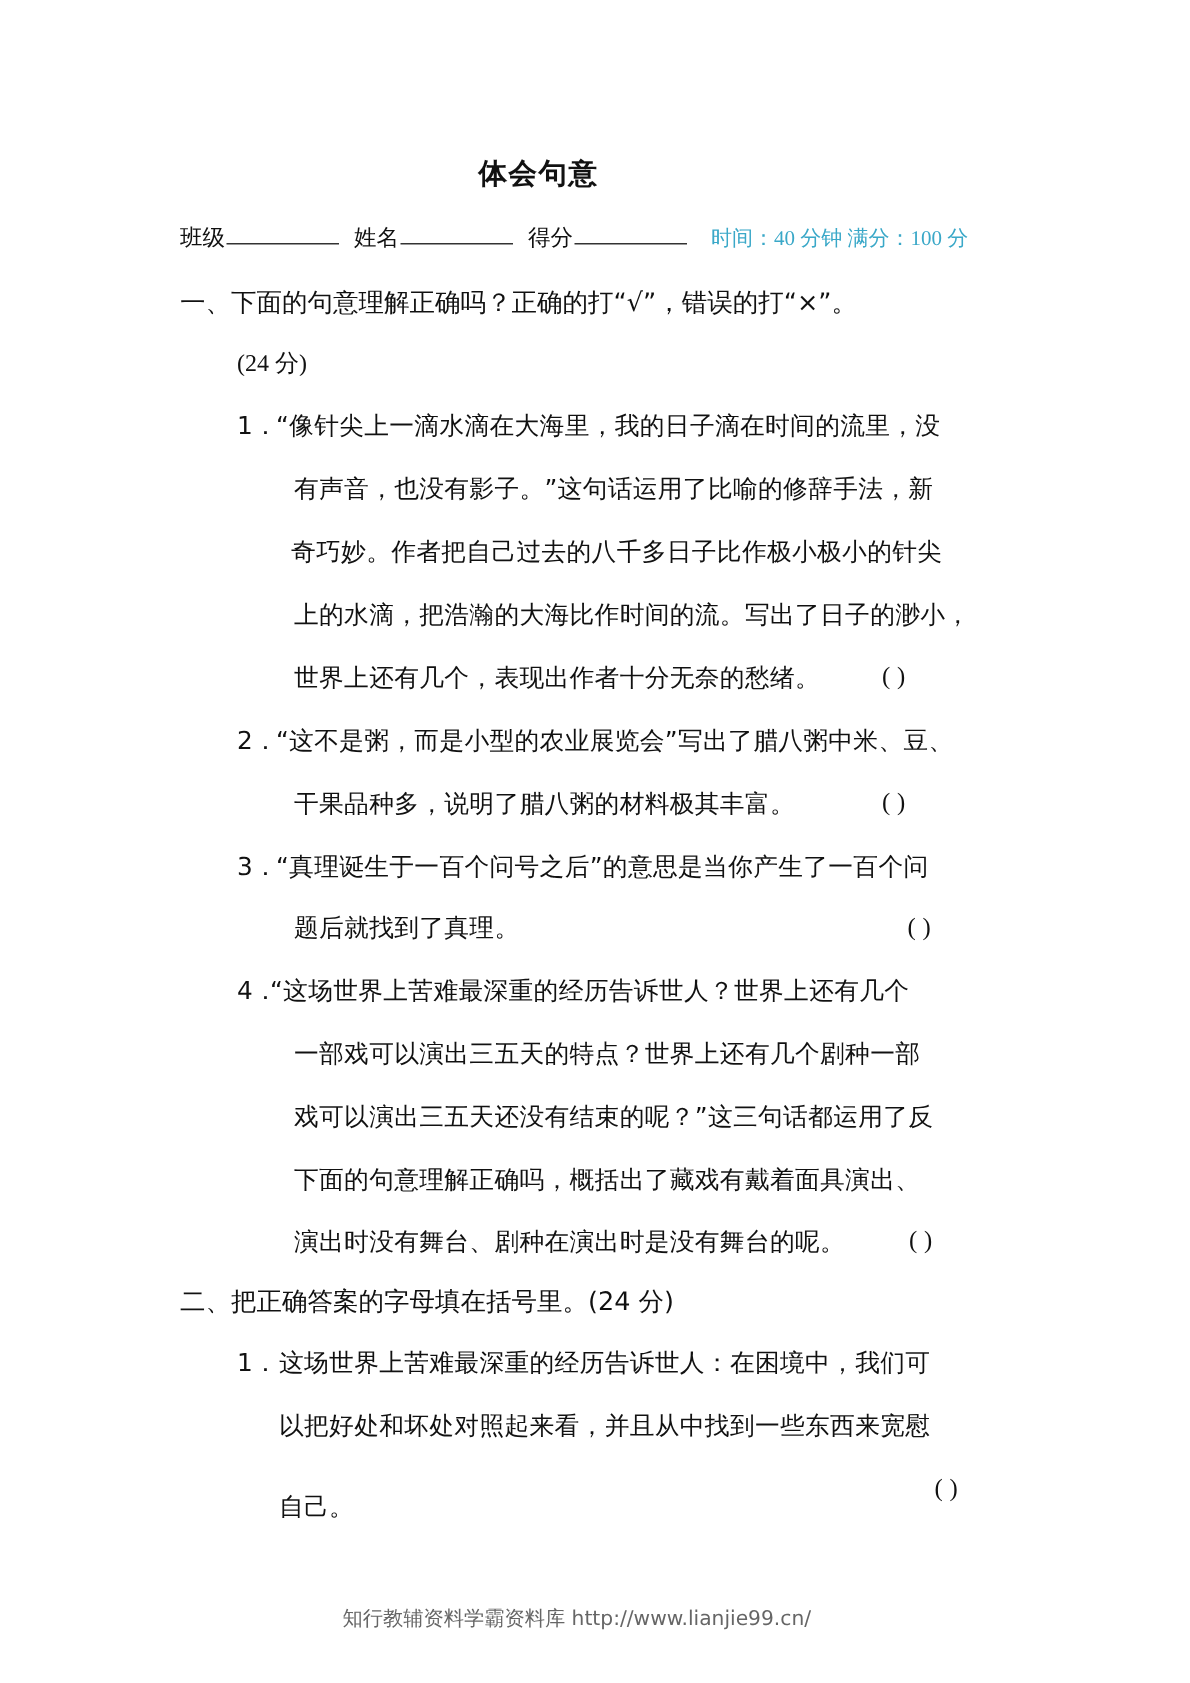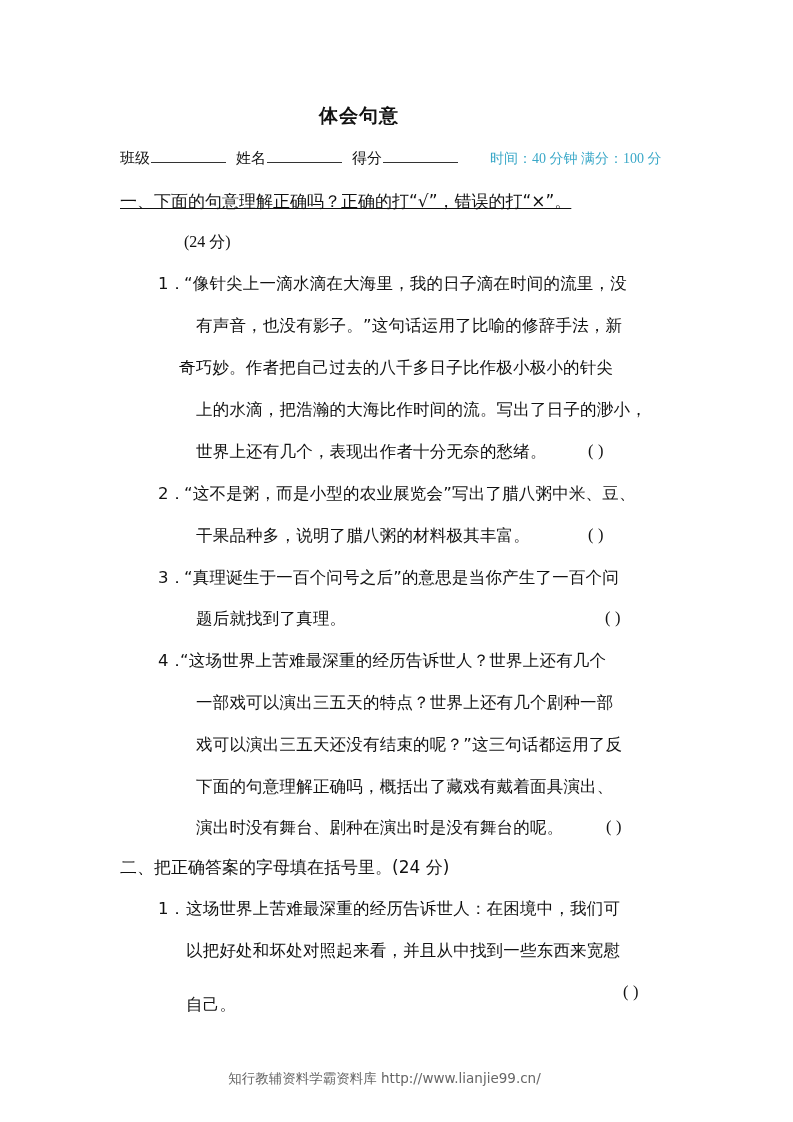--- a/index.html
+++ b/index.html
@@ -33,21 +33,21 @@
       display: inline-block;
       width: 75px;
       border-bottom: 1px solid #333;
       height: 14px;
       margin-left: 1px;
     }
     .info-row .meta {
       color: #3aa8c8;
       font-family: "Liberation Serif", "DejaVu Serif", serif;
       font-size: 14px;
-      margin-left: 22px;
+      margin-left: 6px;
     }
     .section-heading { font-size: 17px; }
     .line { font-size: 16.5px; letter-spacing: 0.2px; }
     .paren { font-family: "Liberation Serif", serif; }
     .score { font-family: "Liberation Serif", serif; font-size: 16px; }
     .footer {
       left: 0; width: 769px; top: 1070px;
       text-align: center;
       color: #666666;
       font-size: 13.5px;
@@ -67,28 +67,28 @@
     <span>姓名</span>
     <span class="blank"></span>
   </span>
   <span class="field">
     <span>得分</span>
     <span class="blank"></span>
   </span>
   <span class="meta">时间：40 分钟  满分：100 分</span>
 </div>
 
-<div class="abs section-heading" style="left:120px; top:190px;text-decoration:underline;">一、下面的句意理解正确吗？正确的打“√”，错误的打“×”。</div>
-<div class="abs score" style="left:158px; top:232px;margin-left:26px;">(24 分)</div>
+<div class="abs section-heading" style="left:120px; top:190px;">一、下面的句意理解正确吗？正确的打“√”，错误的打“×”。</div>
+<div class="abs score" style="left:158px; top:232px;">(24 分)</div>
 
 <div>
   <span class="abs line" style="left:158px; top:273px;">1．</span>
   <span class="abs line" style="left:184px; top:273px;">“像针尖上一滴水滴在大海里，我的日子滴在时间的流里，没</span>
   <span class="abs line" style="left:196px; top:315px;">有声音，也没有影子。”这句话运用了比喻的修辞手法，新</span>
-  <span class="abs line" style="left:179px; top:357px;">奇巧妙。作者把自己过去的八千多日子比作极小极小的针尖</span>
+  <span class="abs line" style="left:194px; top:357px;">奇巧妙。作者把自己过去的八千多日子比作极小极小的针尖</span>
   <span class="abs line" style="left:196px; top:399px;">上的水滴，把浩瀚的大海比作时间的流。写出了日子的渺小，</span>
   <span class="abs line" style="left:196px; top:441px;">世界上还有几个，表现出作者十分无奈的愁绪。</span>
   <span class="abs line paren" style="left:588px; top:441px;">(      )</span>
 </div>
 
 <div>
   <span class="abs line" style="left:158px; top:483px;">2．</span>
   <span class="abs line" style="left:184px; top:483px;">“这不是粥，而是小型的农业展览会”写出了腊八粥中米、豆、</span>
   <span class="abs line" style="left:196px; top:525px;">干果品种多，说明了腊八粥的材料极其丰富。</span>
   <span class="abs line paren" style="left:588px; top:525px;">(      )</span>

